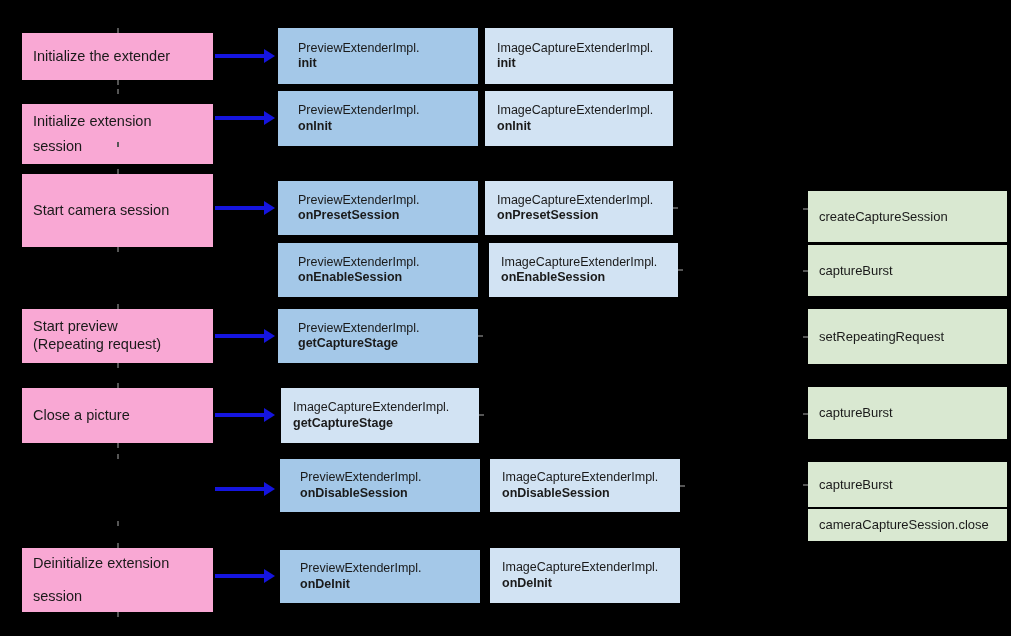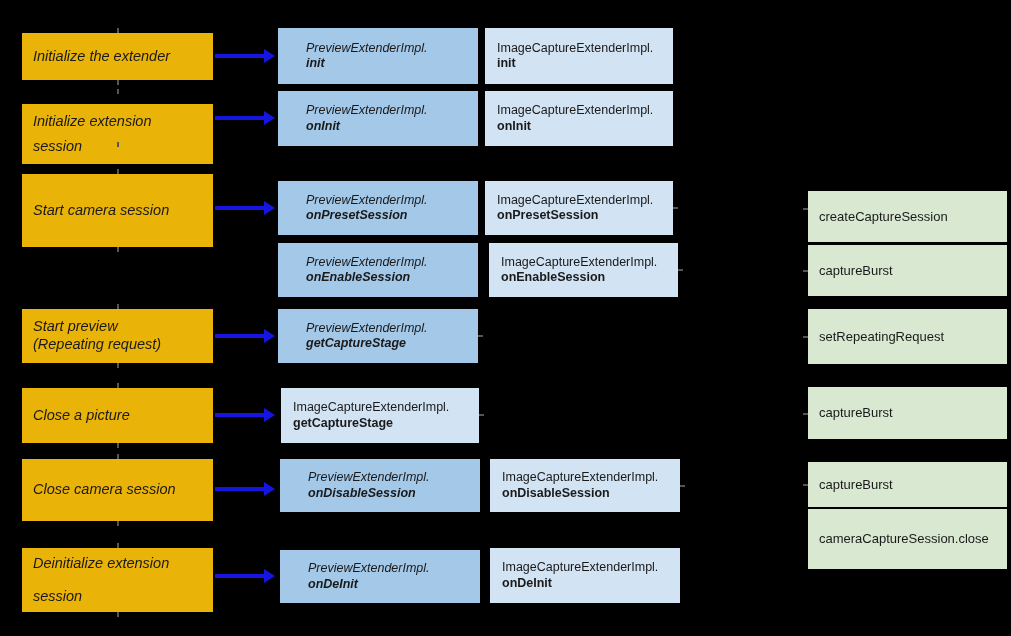--- a/index.html
+++ b/index.html
@@ -18,32 +18,30 @@
   .box {
     position: absolute;
     box-sizing: border-box;
     display: flex;
     flex-direction: column;
     justify-content: center;
     color: #1a1a1a;
     line-height: 1.22;
   }
   .box-yellow {
-    background: #eab308;
+    background: #f9a8d4;
     font-size: 14.5px;
     padding-left: 11px;
     padding-right: 6px;
-    font-style: italic;
   }
   .box-blue {
     background: #a4c8e8;
     font-size: 12.5px;
-    padding-left: 28px;
-    padding-right: 6px;
-    font-style: italic;
+    padding-left: 20px;
+    padding-right: 6px;
   }
   .box-lightblue {
     background: #d2e3f3;
     font-size: 12.5px;
     padding-left: 12px;
     padding-right: 6px;
   }
   .box-green {
     background: #d9e8d1;
     font-size: 13px;
@@ -165,37 +163,34 @@
   <div class="arrow" style="left:215px; top:413px; width:50px;"></div>
   <div class="box box-lightblue" style="left:281px; top:388px; width:198px; height:55px;">
     <span class="line1">ImageCaptureExtenderImpl.</span>
     <span class="line2">getCaptureStage</span>
   </div>
   <div class="box box-green" style="left:808px; top:387px; width:199px; height:52px;">
     <span class="single">captureBurst</span>
   </div>
   <div class="tick" style="left:803px; top:413px;"></div>
 
-  <div class="box box-yellow" style="left:22px; top:459px; width:191px; height:62px;">
-    <span class="single">Close camera session</span>
-  </div>
   <div class="arrow" style="left:215px; top:487px; width:50px;"></div>
   <div class="box box-blue" style="left:280px; top:459px; width:200px; height:53px;">
     <span class="line1">PreviewExtenderImpl.</span>
     <span class="line2">onDisableSession</span>
   </div>
   <div class="box box-lightblue" style="left:490px; top:459px; width:190px; height:53px;">
     <span class="line1">ImageCaptureExtenderImpl.</span>
     <span class="line2">onDisableSession</span>
   </div>
   <div class="box box-green" style="left:808px; top:462px; width:199px; height:45px;">
     <span class="single">captureBurst</span>
   </div>
   <div class="tick" style="left:803px; top:484px;"></div>
-  <div class="box box-green" style="left:808px; top:509px; width:199px; height:60px;">
+  <div class="box box-green" style="left:808px; top:509px; width:199px; height:32px;">
     <span class="single">cameraCaptureSession.close</span>
   </div>
 
   <div class="box box-yellow" style="left:22px; top:548px; width:191px; height:64px;gap:15px;">
     <span class="line1">Deinitialize extension</span>
     <span class="line1">session</span>
   </div>
   <div class="arrow" style="left:215px; top:574px; width:50px;"></div>
   <div class="box box-blue" style="left:280px; top:550px; width:200px; height:53px;">
     <span class="line1">PreviewExtenderImpl.</span>

